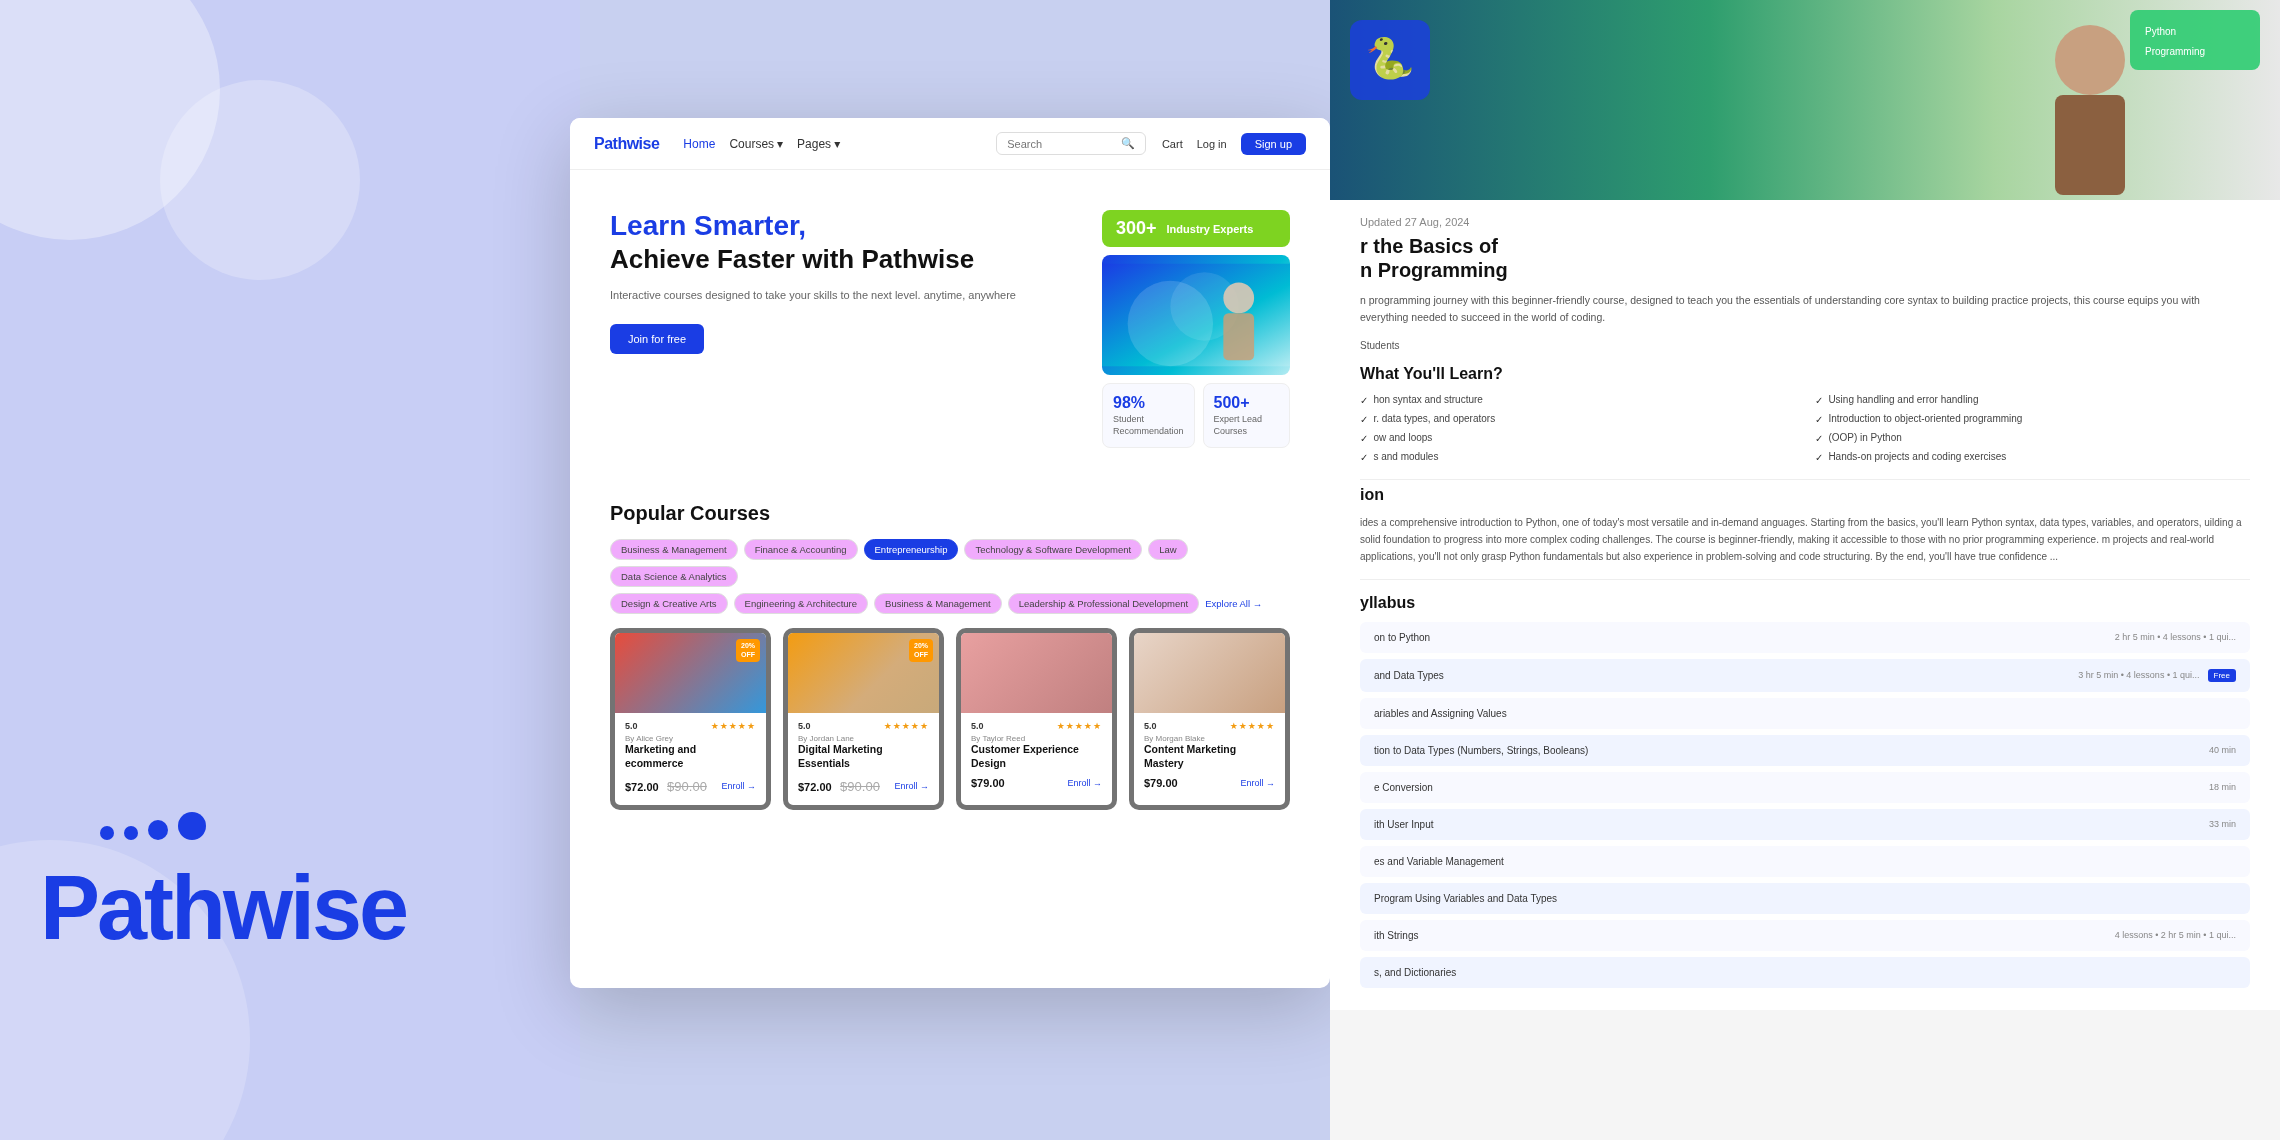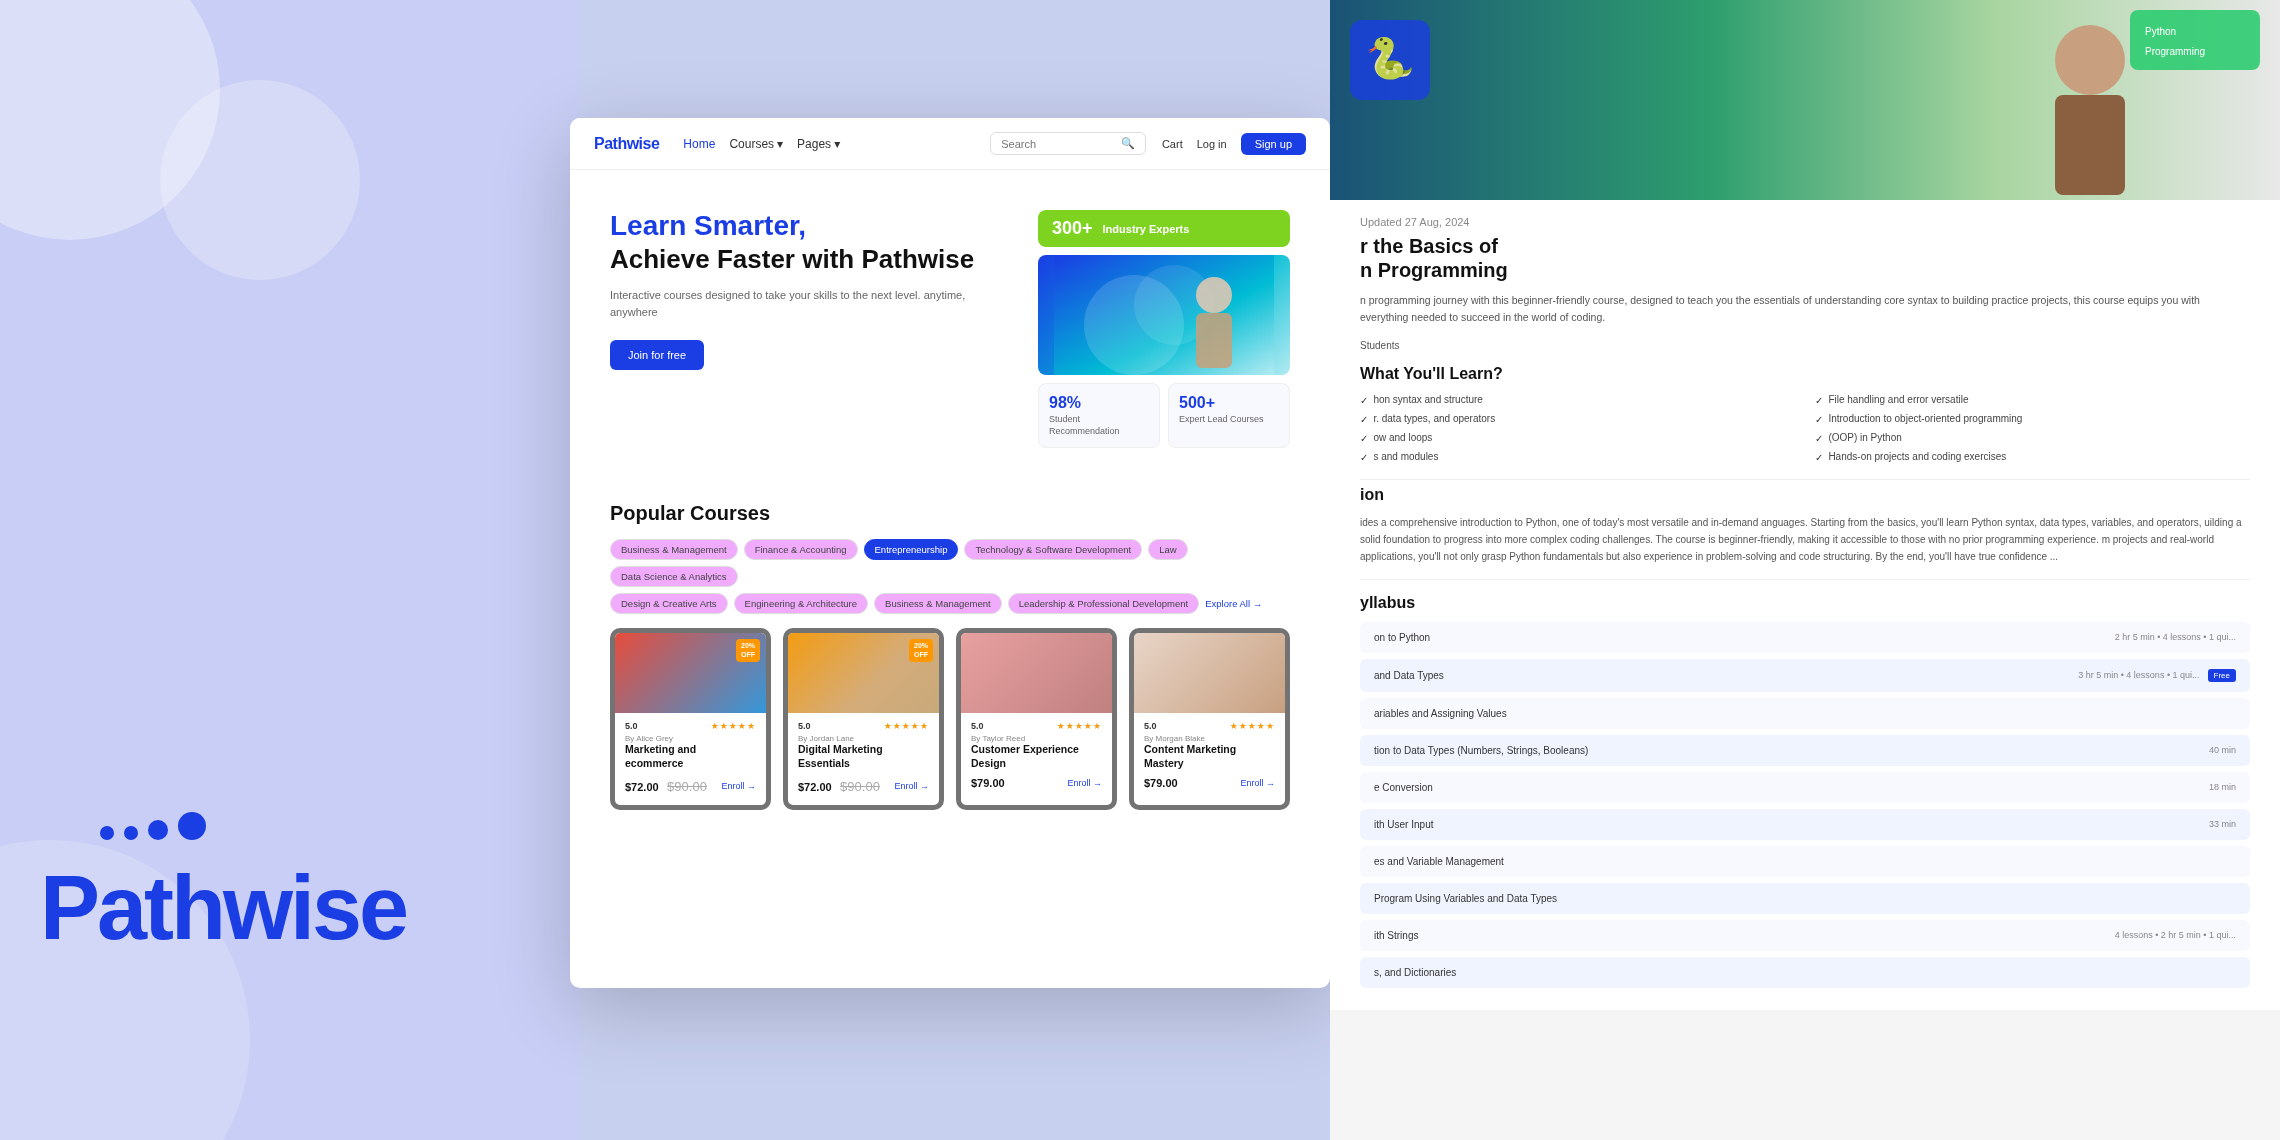--- a/index.html
+++ b/index.html
@@ -107,21 +107,21 @@
       align-items: center;
       gap: 3px;
     }
     .nav-link.active { color: #1a3de4; }
     .nav-search {
       display: flex;
       align-items: center;
       border: 1px solid #ddd;
       border-radius: 6px;
       padding: 4px 10px;
-      gap: 20px;
+      gap: 14px;
       background: #fff;
     }
     .nav-search input {
       border: none;
       outline: none;
       font-size: 11px;
       width: 100px;
       color: #666;
     }
     .search-icon-nav {
@@ -181,21 +181,21 @@
       margin-top: 20px;
       background: #1a3de4;
       color: #fff;
       font-size: 11px;
       padding: 9px 18px;
       border-radius: 6px;
       cursor: pointer;
     }
 
     .hero-right {
-      width: 252px;
+      width: 188px;
       flex-shrink: 0;
     }
     .experts-badge {
       background: #7ed321;
       border-radius: 8px;
       padding: 8px 14px;
       display: flex;
       align-items: center;
       gap: 10px;
       margin-bottom: 8px;
@@ -721,21 +721,21 @@
     <div class="students-badge">Students</div>
 
     <div class="section-heading">What You'll Learn?</div>
     <div class="learn-grid">
       <div class="learn-item">
         <span class="check">✓</span>
         <span>hon syntax and structure</span>
       </div>
       <div class="learn-item">
         <span class="check">✓</span>
-        <span>File handling and error versatile</span>
+        <span>Using handling and error handling</span>
       </div>
       <div class="learn-item">
         <span class="check">✓</span>
         <span>r. data types, and operators</span>
       </div>
       <div class="learn-item">
         <span class="check">✓</span>
         <span>Introduction to object-oriented programming</span>
       </div>
       <div class="learn-item">

